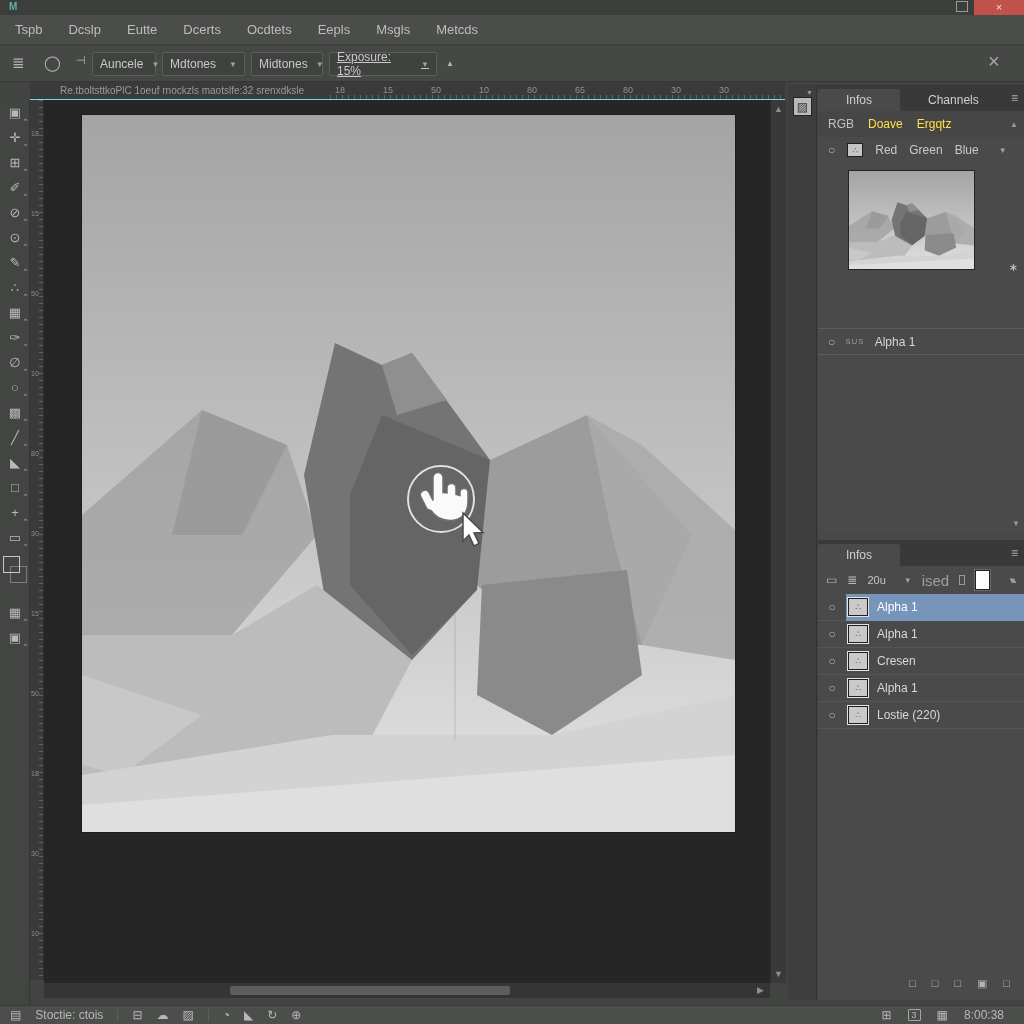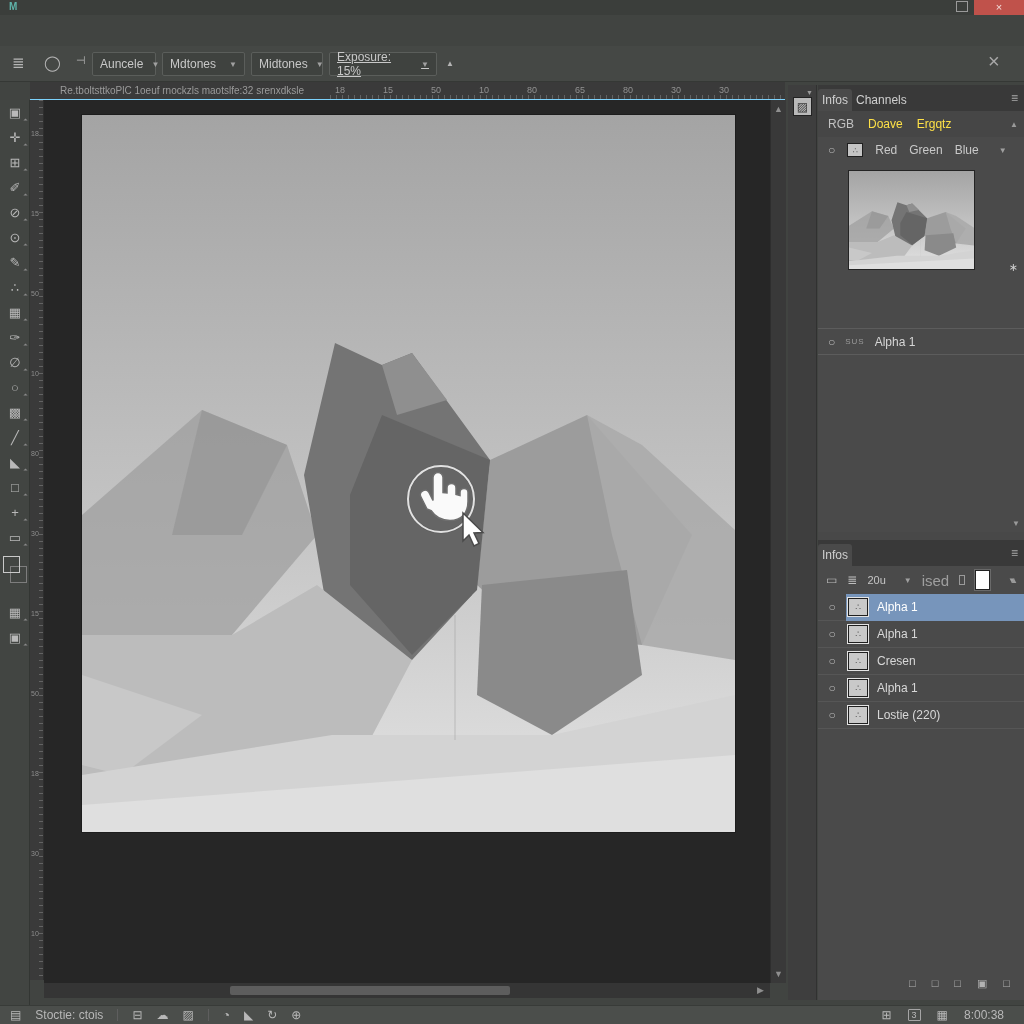--- a/index.html
+++ b/index.html
@@ -58,21 +58,21 @@
   #side-strip { left:788px; top:85px; width:29px; height:915px; background:#3e3e3e; border-right:1px solid #313131; }
   #strip-arrow { left:18px; top:4px; font-size:7px; color:#9a9a9a; }
   #strip-icon { left:5px; top:12px; width:19px; height:19px; background:#b9b9b9; color:#3a3a3a; font-size:12px;
                 display:flex; align-items:center; justify-content:center; border:1px solid #222; }
 
   #panels { left:818px; top:85px; width:206px; height:915px; background:#484848; }
 
   
   #channels-panel { left:0; top:0; width:206px; height:447px; background:#4a4a4a; }
   .tabrow { height:26px; background:#393939; display:flex; align-items:flex-end; position:relative; }
-  .tab { padding:4px 4px; font-size:12px; color:#cfcfcf; }
+  .tab { padding:4px 28px; font-size:12px; color:#cfcfcf; }
   .tab.active { background:#4a4a4a; border-radius:3px 3px 0 0; }
   .panel-menu { position:absolute; right:6px; top:6px; color:#aaa; font-size:12px; }
   #mode-row { height:26px; display:flex; align-items:center; gap:14px; padding:0 10px; background:#464646; position:relative; }
   #mode-row .muted { color:#fde047; }
   #mode-collapse { position:absolute; right:6px; font-size:8px; color:#9a9a9a; }
   #rgb-row { height:26px; display:flex; align-items:center; gap:12px; padding:0 10px; color:#c9c9c9; }
   .eye { color:#b9b9b9; font-size:12px; }
   .mini-thumb { width:16px; height:14px; background:#c4c4c4; border:1px solid #1f1f1f; color:#444; font-size:8px;
                 display:flex; align-items:center; justify-content:center; }
   #channel-thumb { left:30px; top:85px; width:127px; height:100px; border:1px solid #242424; }
@@ -110,20 +110,30 @@
 <body>
 
 <div id="app">
 
   <div id="titlebar" class="abs">
     <span id="app-logo" class="abs">M</span>
     <span id="win-restore" class="abs"></span>
     <span id="win-close" class="abs">×</span>
   </div>
 
+  <div id="menubar" class="abs">
+    <span class="mi">Tspb</span>
+    <span class="mi">Dcslp</span>
+    <span class="mi">Eutte</span>
+    <span class="mi">Dcerts</span>
+    <span class="mi">Ocdtets</span>
+    <span class="mi">Eepls</span>
+    <span class="mi">Msgls</span>
+    <span class="mi">Metcds</span>
+  </div>
 
   <div id="optionsbar" class="abs">
     <span class="abs opt-icon" style="left:12px;">≣</span>
     <span class="abs opt-icon" style="left:44px;">◯</span>
     <span class="abs opt-icon" style="left:76px; font-size:11px;">⊣</span>
     <div class="abs dropdown" style="left:92px; width:64px;">
       <span>Auncele</span>
       <span class="dd-arrow">▼</span>
     </div>
     <div class="abs dropdown" style="left:162px; width:83px;">

